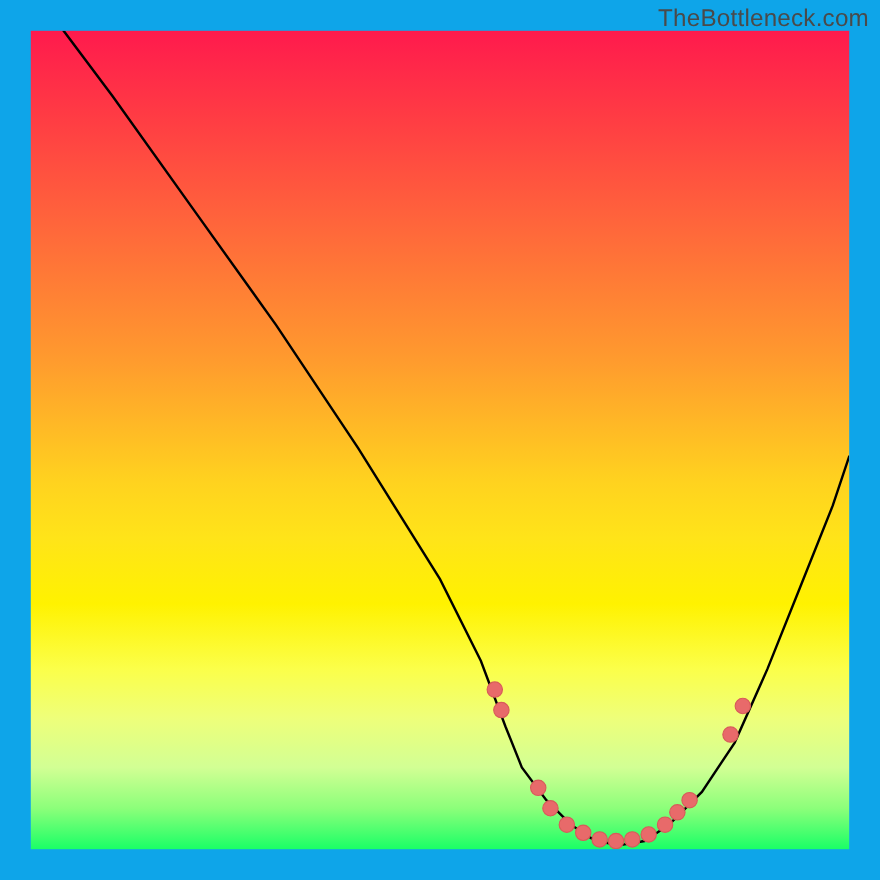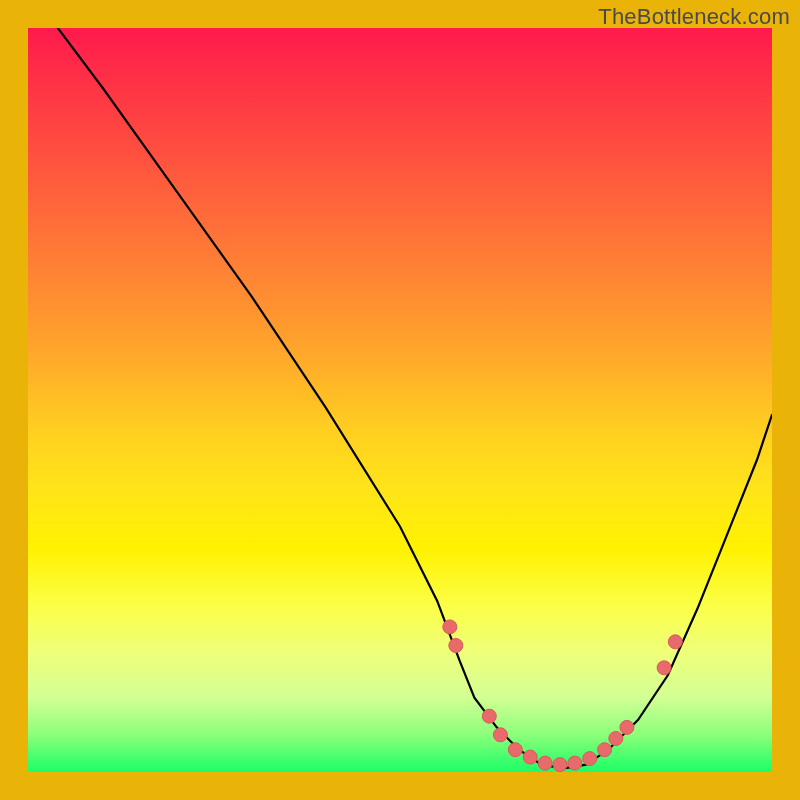--- a/index.html
+++ b/index.html
@@ -9,21 +9,21 @@
     height: 800px;
     background: #000;
     font-family: Arial, Helvetica, sans-serif;
   }
   .frame {
     position: absolute;
     left: 0;
     top: 0;
     width: 800px;
     height: 800px;
-    background: #eab308;
+    background: #0ea5e9;
   }
   .plot {
     position: absolute;
     left: 28px;
     top: 28px;
     width: 744px;
     height: 744px;
     background: linear-gradient(to bottom,
       #ff1a4d 0%,
       #ff3a44 10%,

